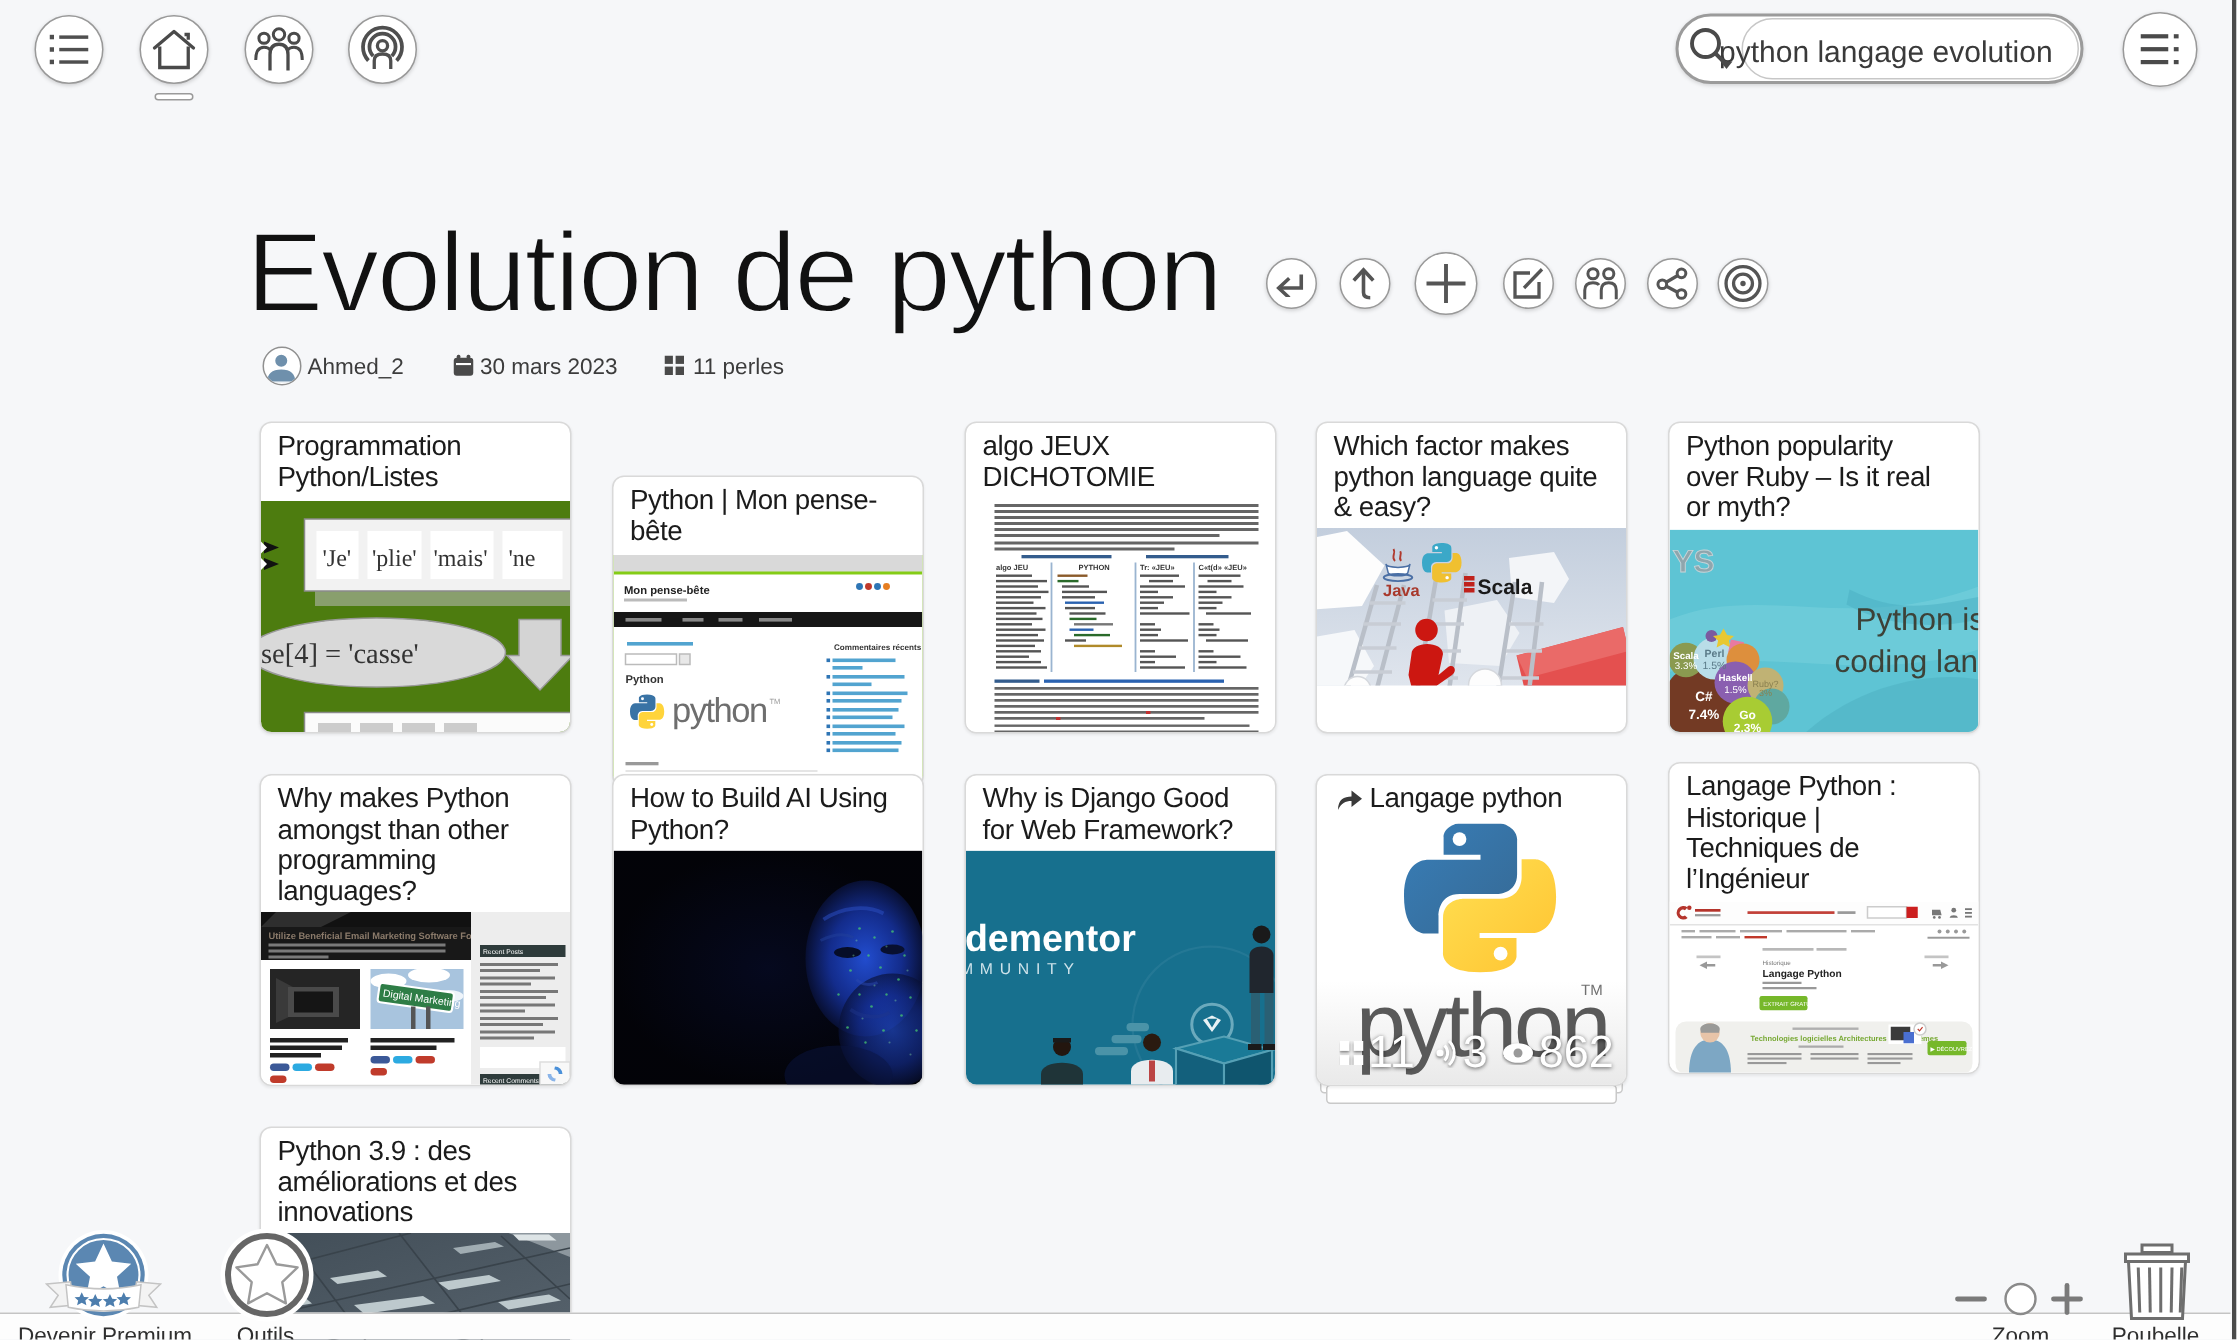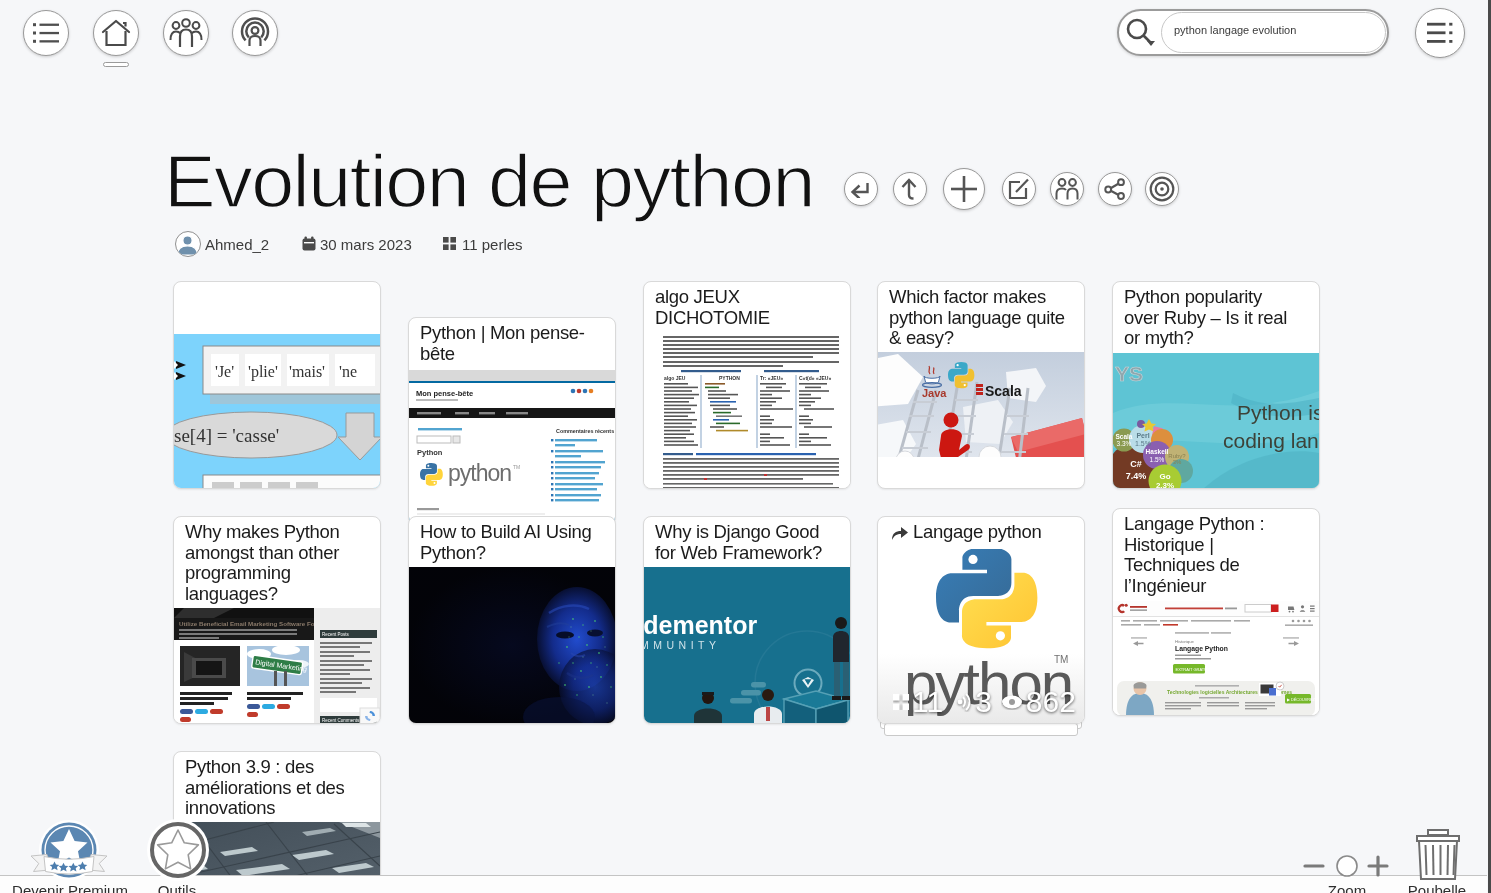--- a/index.html
+++ b/index.html
@@ -48,21 +48,21 @@
   <svg width="38" height="36" viewBox="0 0 38 36">
     <circle cx="19" cy="15.5" r="3.4" fill="none" stroke="#4f4f4f" stroke-width="2.2"></circle>
     <path d="M13.5 31 L13.5 25.5 Q13.5 21 19 21 Q24.5 21 24.5 25.5 L24.5 31" fill="none" stroke="#4f4f4f" stroke-width="2.2"></path>
     <path d="M9.6 25.4 A13 13 0 1 1 28.4 25.4" fill="none" stroke="#4f4f4f" stroke-width="2.5"></path>
     <path d="M12.8 22.3 A8.7 8.7 0 1 1 25.2 22.3" fill="none" stroke="#4f4f4f" stroke-width="2.5"></path>
   </svg>
 </div>
 
 <div class="abs" style="left:1117px; top:9px; width:272px; height:47px; background:#fff; border:2px solid #9b9b9b; border-radius:24px; box-shadow:0 1px 3px rgba(0,0,0,.15);"></div>
 <div class="abs" style="left:1161px; top:12px; width:225px; height:41px; background:#fff; border:1px solid #c7c7c7; border-radius:21px;"></div>
-<div class="abs" style="left:1174px; top:24px; font-size:11px; color:#3a3a3a;">python langage evolution</div>
+<div class="abs" style="left:1146px; top:24px; font-size:20px; color:#3a3a3a;">python langage evolution</div>
 <svg class="abs" style="left:1124px; top:16px;" width="34" height="34" viewBox="0 0 34 34">
   <circle cx="13" cy="13" r="9" fill="none" stroke="#4a4a4a" stroke-width="2.6"></circle>
   <line x1="19.5" y1="19.5" x2="26" y2="26" stroke="#4a4a4a" stroke-width="2.6"></line>
   <path d="M23 25 L31 25 L27 30 Z" fill="#4a4a4a"></path>
 </svg>
 
 <div class="cbtn" style="left:1415px; top:8px; width:50px; height:50px;" id="b-menu">
   <svg width="26" height="22" viewBox="0 0 26 22">
     <rect x="0" y="0.8" width="18.5" height="2.8" fill="#4a4a4a"></rect>
       <rect x="22.2" y="0.8" width="3.2" height="2.8" fill="#4a4a4a"></rect>
@@ -141,21 +141,22 @@
 </div>
 <div class="cbtn" style="left:1145px; top:172px; width:34px; height:34px; border-width:1.6px;" id="a-target">
   <svg width="26" height="26" viewBox="0 0 26 26">
     <circle cx="13" cy="13" r="11.3" fill="none" stroke="#555" stroke-width="2.2"></circle>
     <circle cx="13" cy="13" r="6.3" fill="none" stroke="#555" stroke-width="2.2"></circle>
     <circle cx="13" cy="13" r="1.8" fill="#555"></circle>
   </svg>
 </div>
 
 <div class="card" style="left:173px; top:281px;" id="card1">
-  <div class="cimg" style="top:52px; background:#7dd3fc;">
+  <div class="ct">Programmation<br>Python/Listes</div>
+  <div class="cimg" style="top:52px; background:#4d7c0f;">
     <svg width="206" height="154" viewBox="0 0 206 154">
       <g font-family="Liberation Serif, serif" fill="#333">
         <rect x="36" y="60" width="175" height="10" fill="#bbb" opacity="0.55"></rect>
         <rect x="29" y="12" width="180" height="48" fill="#f2f2f2" stroke="#8a8a8a" stroke-width="1"></rect>
         <rect x="37" y="20" width="28" height="32" fill="#fff"></rect>
         <rect x="71" y="20" width="36" height="32" fill="#fff"></rect>
         <rect x="113" y="20" width="42" height="32" fill="#fff"></rect>
         <rect x="161" y="20" width="40" height="32" fill="#fff"></rect>
         <text x="41" y="43" font-size="16">'Je'</text>
         <text x="74" y="43" font-size="16">'plie'</text>
@@ -172,21 +173,21 @@
         <rect x="38" y="148" width="22" height="12" fill="#ccc"></rect>
         <rect x="66" y="148" width="22" height="12" fill="#ccc"></rect>
         <rect x="94" y="148" width="22" height="12" fill="#ccc"></rect>
         <rect x="122" y="148" width="22" height="12" fill="#ccc"></rect>
       </g>
     </svg>
   </div>
 </div>
 <div class="card" style="left:408px; top:281px;margin-top:36px;" id="card2">
   <div class="ct">Python | Mon pense-<br>bête</div>
-  <div class="cimg" style="top:52px; background:#0369a1;">
+  <div class="cimg" style="top:52px; background:#84cc16;">
     <svg width="206" height="156" viewBox="0 0 206 156">
       <rect x="0" y="0" width="206" height="11" fill="#d9d9d9"></rect>
       <rect x="0" y="13" width="206" height="143" fill="#fff"></rect>
       <text x="7" y="26" font-size="7.5" font-weight="bold" fill="#222" font-family="Liberation Sans">Mon pense-bête</text>
       <rect x="7" y="29" width="42" height="2" fill="#bbb"></rect>
       <circle cx="164" cy="21" r="2.3" fill="#2e75b5"></circle>
         <circle cx="170" cy="21" r="2.3" fill="#c0392b"></circle>
       <circle cx="176" cy="21" r="2.3" fill="#2e75b5"></circle>
         <circle cx="182" cy="21" r="2.3" fill="#e67e22"></circle>
       <rect x="0" y="38" width="206" height="10" fill="#161616"></rect>

